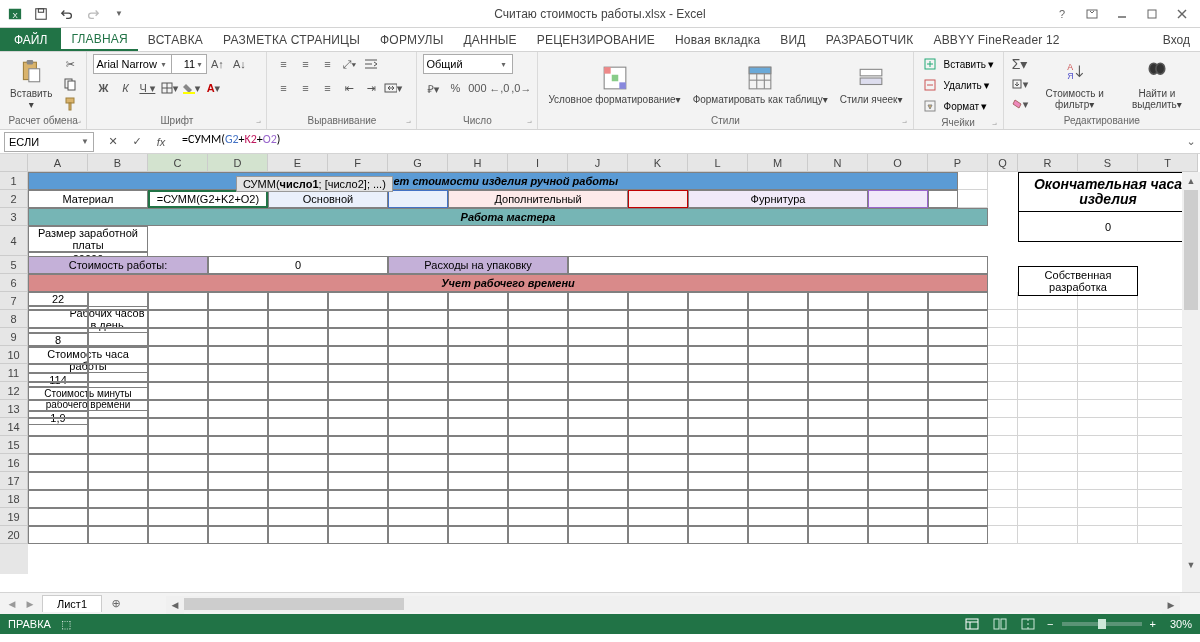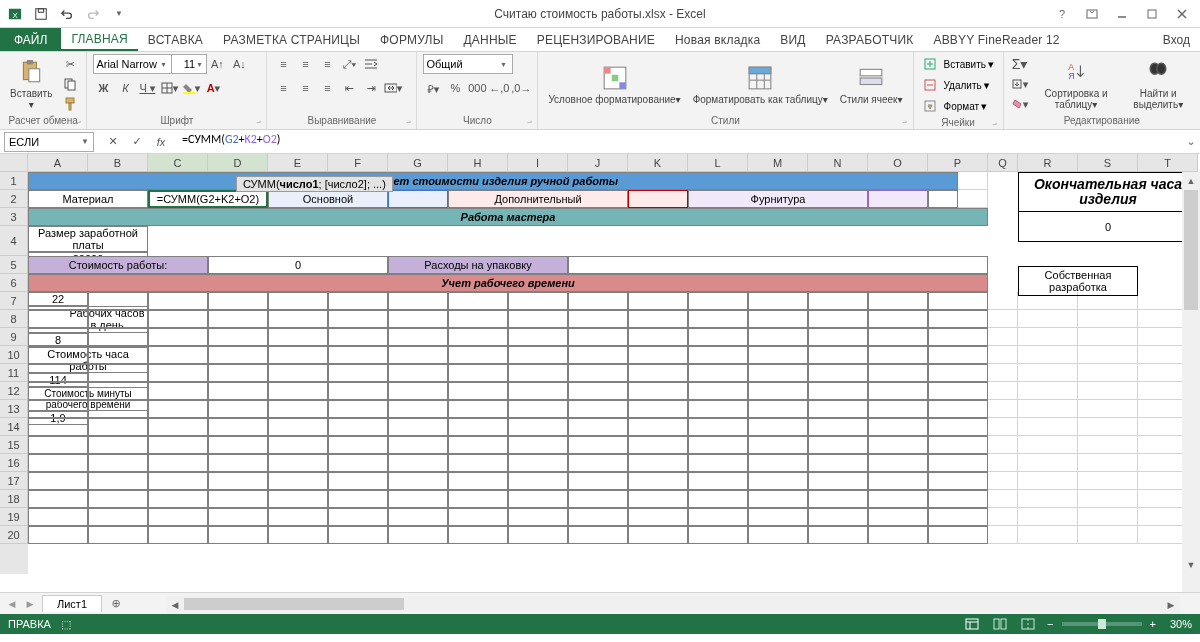--- a/index.html
+++ b/index.html
@@ -347,21 +347,21 @@
             </svg>▾</div>
       </div>
       <div class="big-btn">
         <div class="icon">
             <svg width="22" height="22" viewBox="0 0 20 20">
               <text x="3" y="8" font-size="8" fill="#c55">А</text>
               <text x="3" y="16" font-size="8" fill="#55c">Я</text>
               <path d="M14 4 L14 14 M11 11 L14 14 L17 11" stroke="#555" fill="none"></path>
             </svg>
           </div>
-        <div class="lbl"><span>Сортировка и таблицу</span>▾</div>
+        <div class="lbl"><span>Стоимость и фильтр</span>▾</div>
       </div>
       <div class="big-btn">
         <div class="icon">
             <svg width="22" height="22" viewBox="0 0 20 20" fill="none" stroke="#555" stroke-width="1.5">
               <ellipse cx="7" cy="7" rx="4" ry="5" fill="#333"></ellipse>
               <ellipse cx="13" cy="7" rx="4" ry="5" fill="#333"></ellipse>
             </svg>
           </div>
         <div class="lbl"><span>Найти и выделить</span>▾</div>
       </div>
@@ -374,21 +374,21 @@
   <div class="name-box">
       <span>ЕСЛИ</span>
       <span class="arrow">▼</span>
     </div>
   <div class="fb-btns">
     <div class="fb-btn">✕</div>
     <div class="fb-btn">✓</div>
     <div class="fb-btn" style="font-style:italic">fx</div>
   </div>
   <div class="formula-input">
-    <span>=СУММ(</span><span style="color:#4472c4">G2</span><span>+</span><span style="color:#8b5cf6">K2</span><span>+</span><span style="color:#9966cc">O2</span><span>)</span>
+    <span>=СУММ(</span><span style="color:#4472c4">G2</span><span>+</span><span style="color:#be185d">K2</span><span>+</span><span style="color:#9966cc">O2</span><span>)</span>
   </div>
   <div class="formula-expand">⌄</div>
 </div>
 
 <div class="formula-tooltip" style="top:176px;left:236px">СУММ(<b>число1</b>; [число2]; ...)</div>
 
 <div class="grid-wrap">
   <div class="corner"></div>
   <div class="col-headers" id="colhdrs">
       <div class="ch" style="width: 60px;">A</div>

